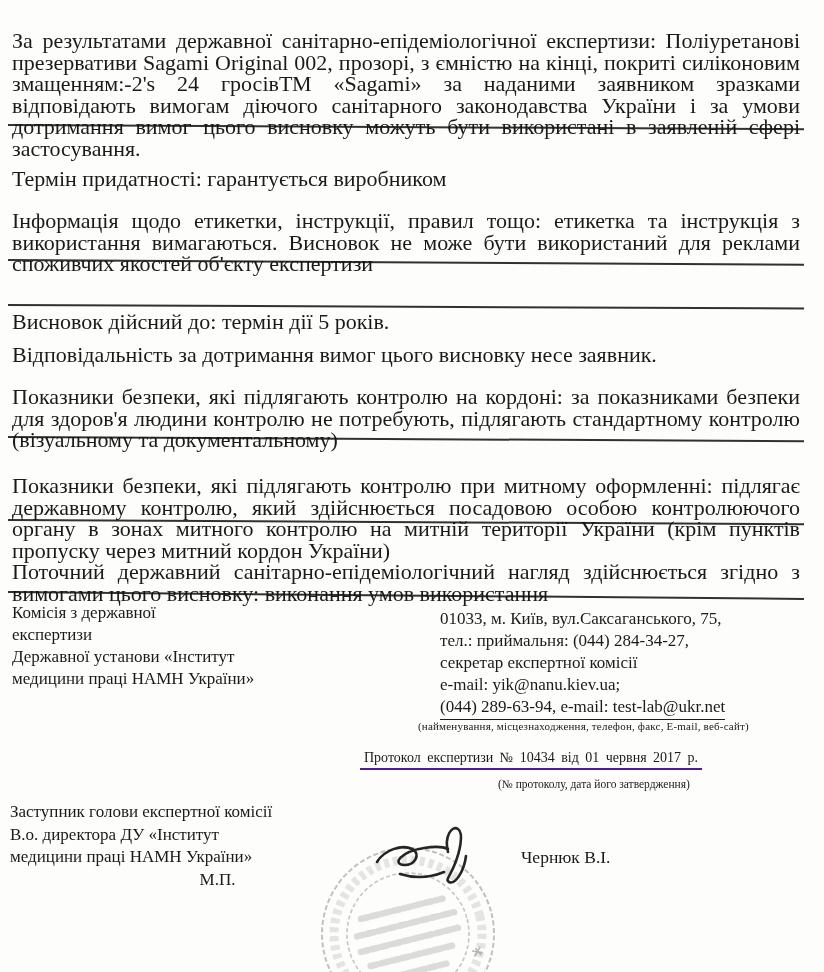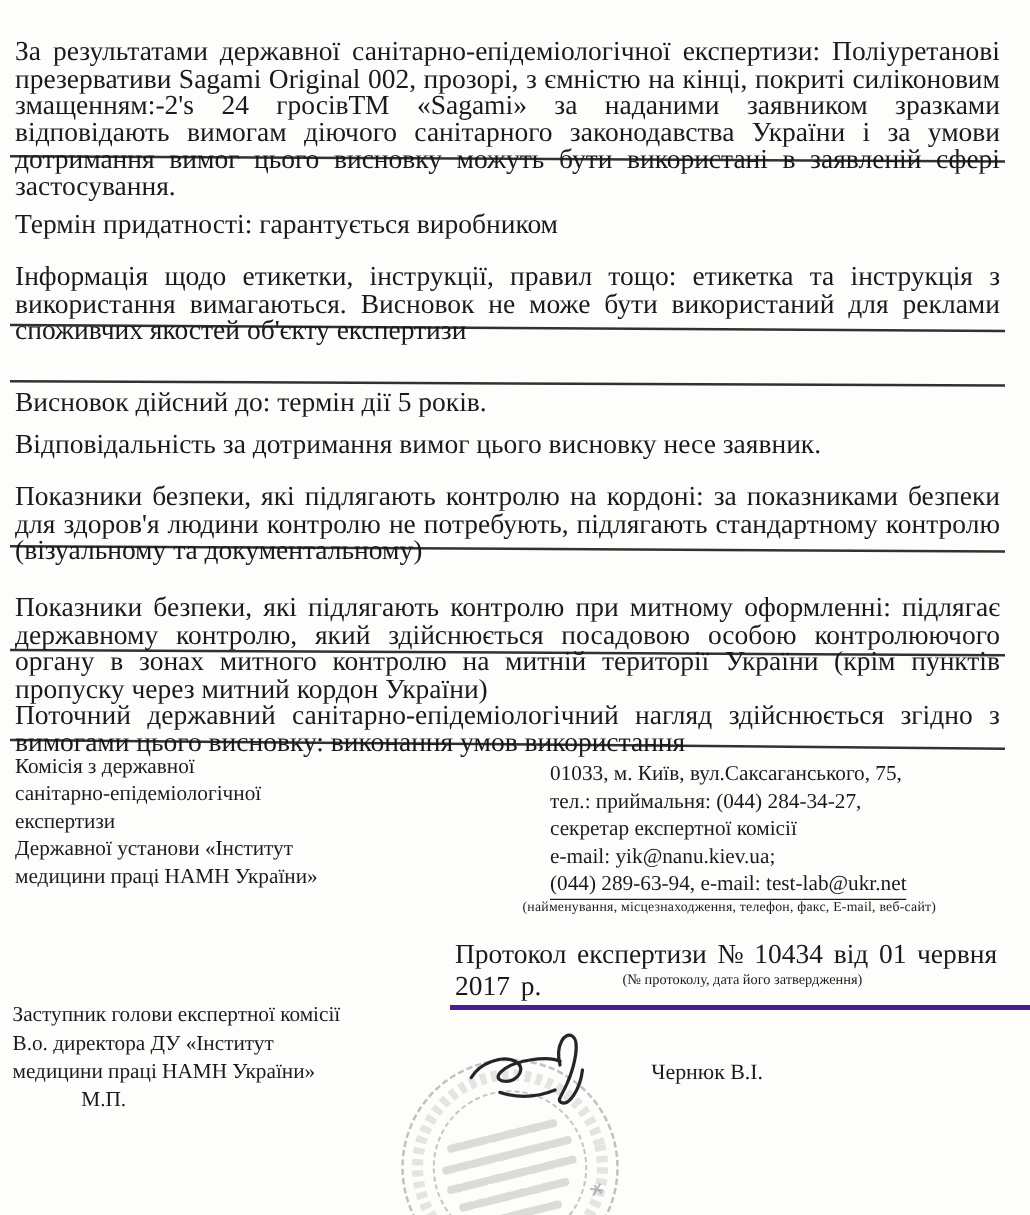--- a/index.html
+++ b/index.html
@@ -35,33 +35,33 @@
     display:inline-block;
     border-bottom:1.6px solid #1a1a1a;
     padding-bottom:1px;
   }
   .comm-caption {
     position:absolute; left:418px; top:720px; width:400px;
     font-size:11px; letter-spacing:0.2px;
   }
   .protocol {
     position:absolute; left:360px; top:750px;
-    font-size:22px; word-spacing:3px;
-    border-bottom:4px solid #4c1d95;
+    font-size:14px; word-spacing:3px;
+    border-bottom:2px solid #4c1d95;
     padding:0 4px 2px 4px;
   }
   .protocol-caption {
     position:absolute; left:498px; top:778px;
     font-size:11.5px;
   }
   .sign-left {
     position:absolute; left:10px; top:801px; width:360px;
     font-size:17px; line-height:22.5px;
   }
-  .mp { margin-left:55px; }
+  .mp { margin-left:55px;text-align:center; }
   .signer-name {
     position:absolute; left:521px; top:847px;
     font-size:17.5px;
   }
   .stamp-wrap { position:absolute; left:318px; top:836px; width:180px; height:180px; }
   .sig-wrap   { position:absolute; left:372px; top:822px; width:120px; height:66px; }
   .r025 { transform:rotate(0.25deg); }
   .r030 { transform:rotate(0.30deg); }
   .r035 { transform:rotate(0.35deg); }
   .r050 { transform:rotate(0.50deg); }
@@ -88,21 +88,20 @@
   <div class="sep r030" style="top:436px;"></div>
 
   <p class="para" style="top:453px;">Показники безпеки, які підлягають контролю при митному оформленні: підлягає державному контролю, який здійснюється посадовою особою контролюючого органу в зонах митного контролю на митній території України (крім пунктів пропуску через митний кордон України)</p>
   <div class="sep r030" style="top:519px;"></div>
 
   <p class="para" style="top:539px;">Поточний державний санітарно-епідеміологічний нагляд здійснюється згідно з вимогами цього висновку: виконання умов використання</p>
   <div class="sep r050" style="top:591px;"></div>
 
   <div class="comm-left">
     <div>Комісія з державної</div>
-    <div>санітарно-епідеміологічної</div>
     <div>експертизи</div>
     <div>Державної установи «Інститут</div>
     <div>медицини праці НАМН України»</div>
   </div>
 
   <div class="comm-right">
     <div>01033, м. Київ, вул.Саксаганського, 75,</div>
     <div>тел.: приймальня: (044) 284-34-27,</div>
     <div>секретар експертної комісії</div>
     <div>e-mail: yik@nanu.kiev.ua;</div>

